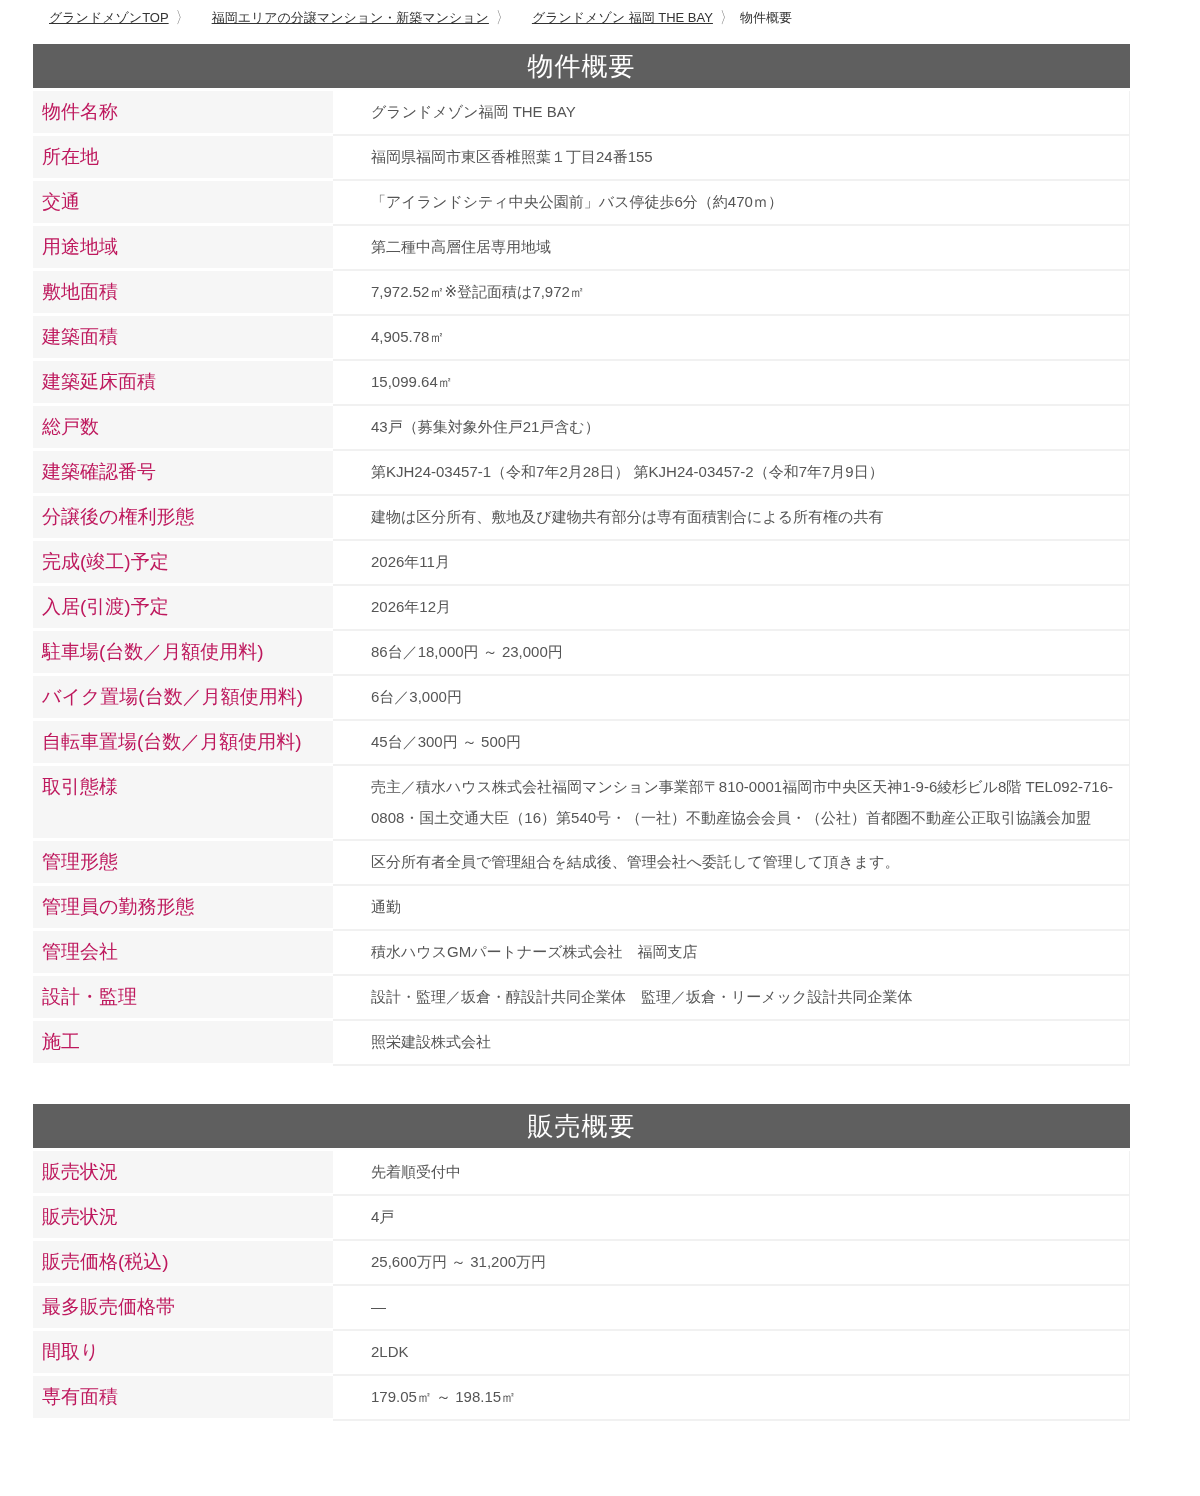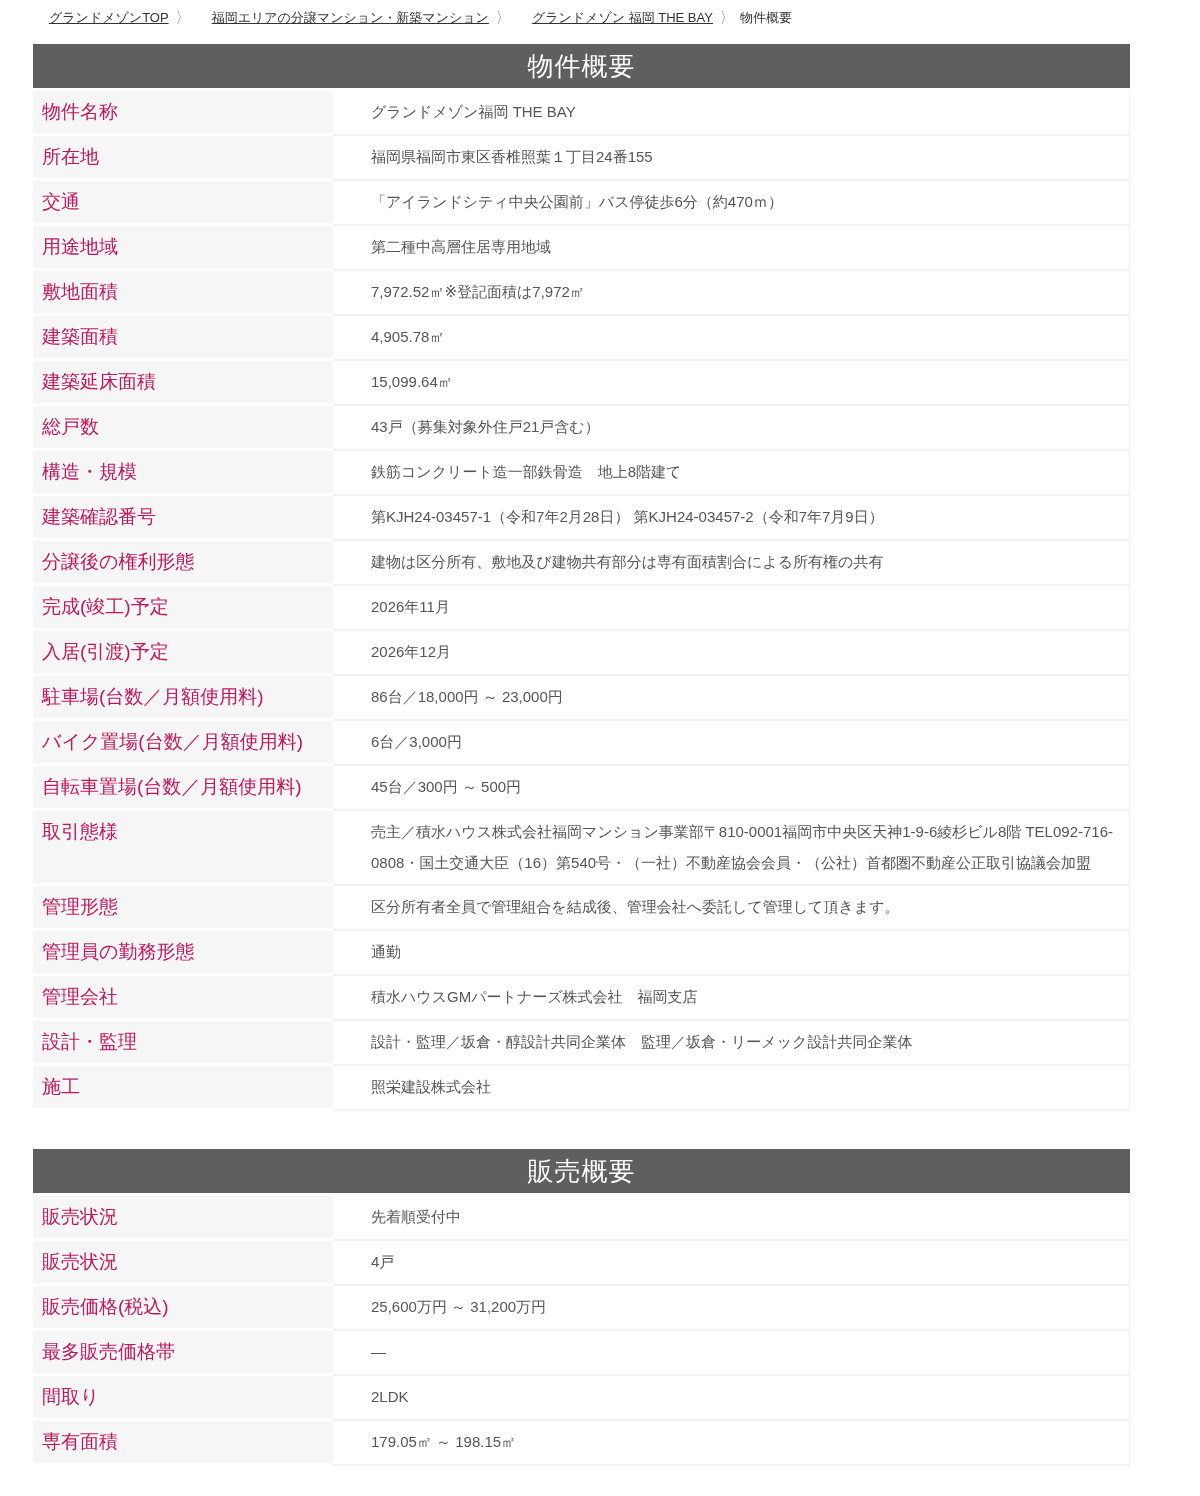--- a/index.html
+++ b/index.html
@@ -131,24 +131,20 @@
           </tr>
           <tr>
             <th>建築延床面積</th>
             <td>15,099.64㎡</td>
           </tr>
           <tr>
             <th>総戸数</th>
             <td>43戸（募集対象外住戸21戸含む）</td>
           </tr>
           <tr>
-            <th>構造・規模</th>
-            <td>鉄筋コンクリート造一部鉄骨造　地上8階建て</td>
-          </tr>
-          <tr>
             <th>建築確認番号</th>
             <td>第KJH24-03457-1（令和7年2月28日） 第KJH24-03457-2（令和7年7月9日）</td>
           </tr>
           <tr>
             <th>分譲後の権利形態</th>
             <td>建物は区分所有、敷地及び建物共有部分は専有面積割合による所有権の共有</td>
           </tr>
           <tr>
             <th>完成(竣工)予定</th>
             <td>2026年11月</td>

